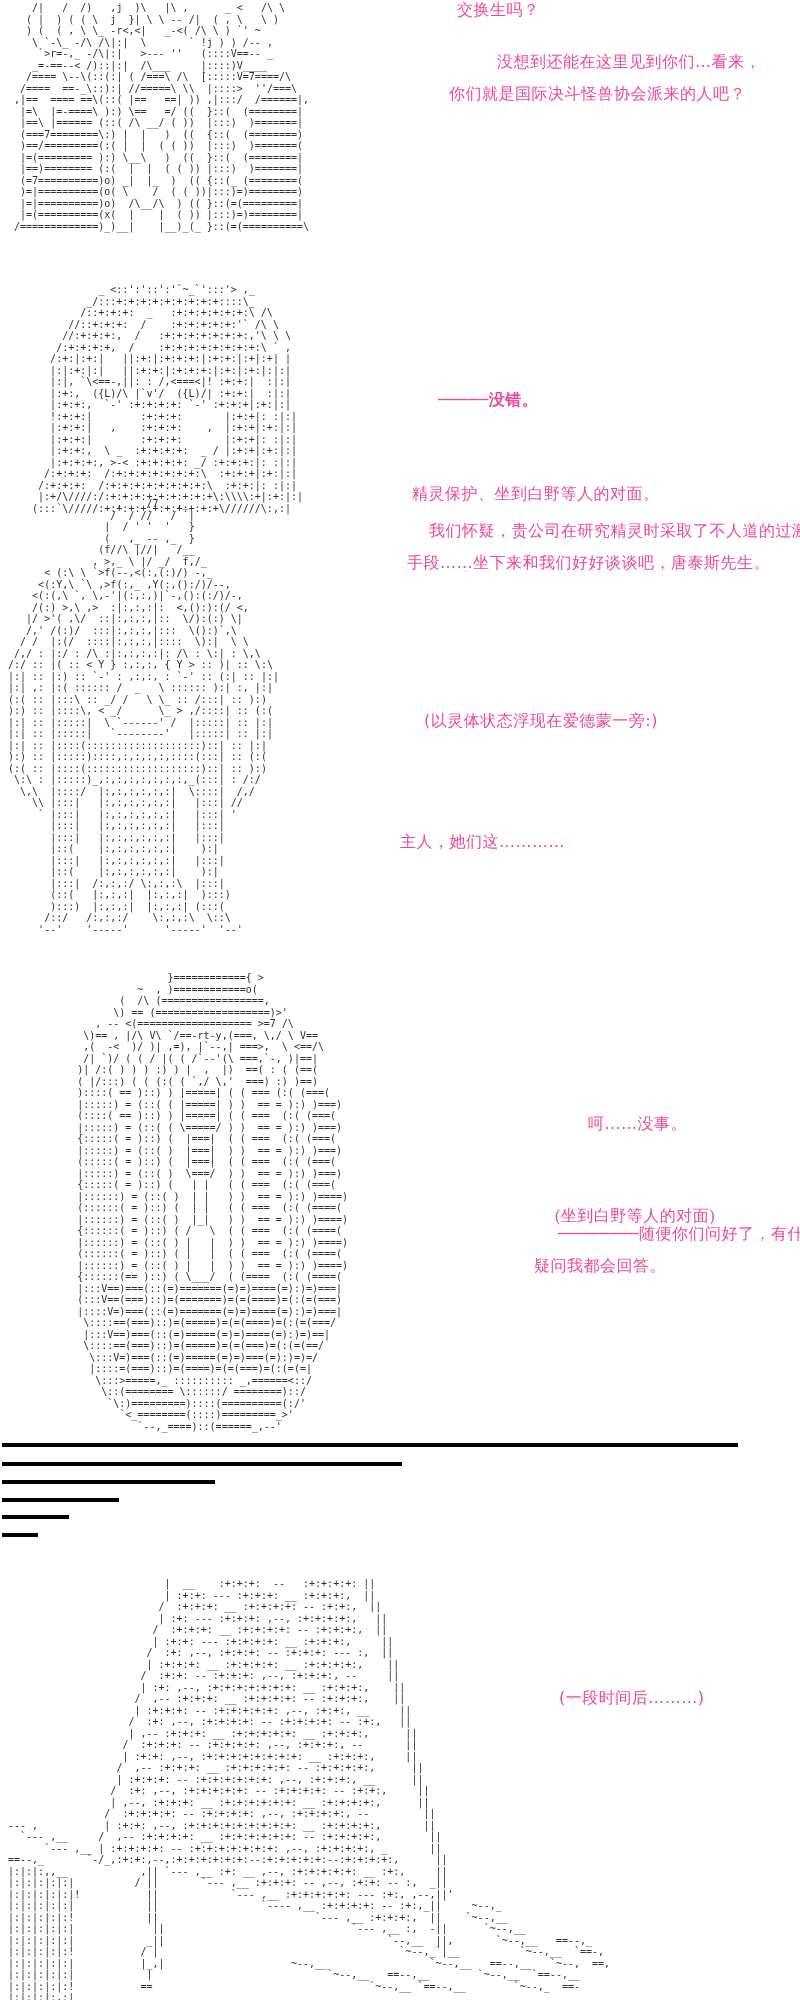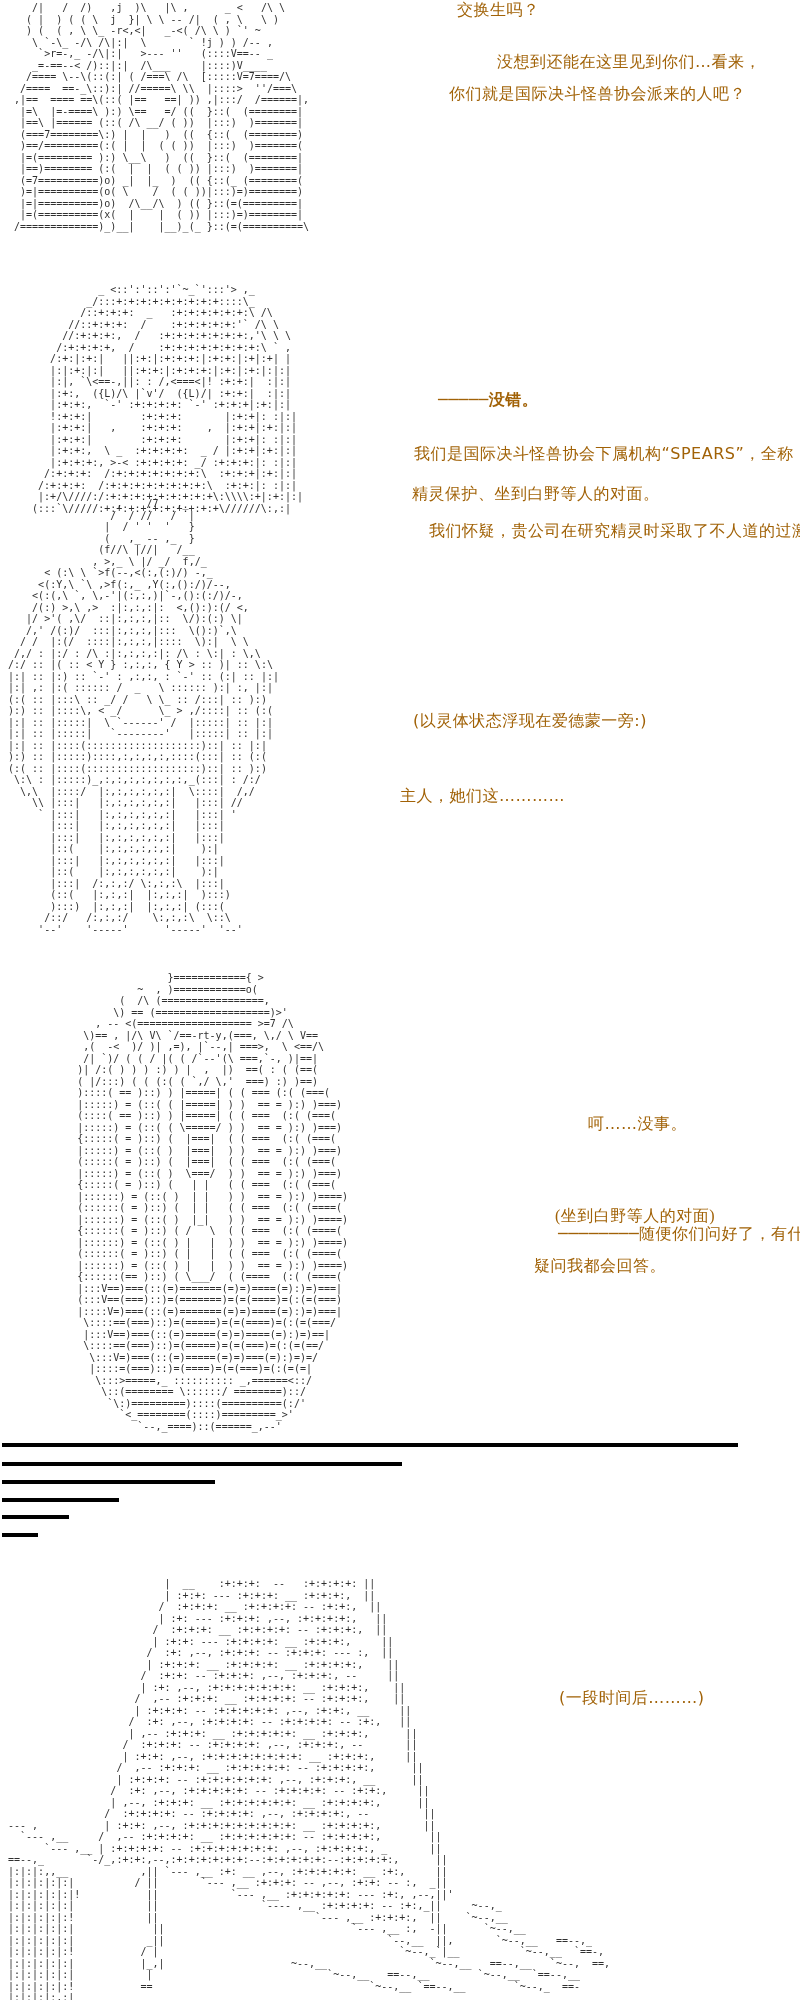--- a/index.html
+++ b/index.html
@@ -1,20 +1,20 @@
 <!DOCTYPE html>
 <html><head>
 <meta charset="utf-8">
 <style>
   html,body{margin:0;padding:0;background:#ffffff;}
   .page{position:relative;width:800px;height:2000px;background:#ffffff;overflow:hidden;
         font-family:"DejaVu Sans",sans-serif;}
   .aa{position:absolute;margin:0;font-family:"DejaVu Sans Mono",monospace;
       font-size:10px;line-height:11.5px;color:#2f2f2f;white-space:pre;letter-spacing:0;}
-  .say{position:absolute;font-size:16px;color:#a16207;white-space:nowrap;letter-spacing:0.5px;}
+  .say{position:absolute;font-size:16px;color:#ec4899;white-space:nowrap;letter-spacing:0.5px;}
   .rule{position:absolute;left:2px;height:4px;background:#000000;}
 </style>
 </head>
 <body>
 
 <div class="page">
 
   <pre class="aa" style="left:2px;top:2px;">     /|   /  /)   ,j  )\   |\ ,      _ &lt;   /\ \
     ( |  ) ( ( \  j  }| \ \ -- /|  ( , \   \ )
     ) (  ( , \ \_ -r&lt;,&lt;|   _-&lt;( /\ \ ) `' ~
@@ -53,23 +53,23 @@
       !:+:+:|        :+:+:+:       |:+:+|: :|:|
       |:+:+:|   ,    :+:+:+:    ,  |:+:+|:+:|:|
       |:+:+:|        :+:+:+:       |:+:+|: :|:|
       |:+:+:,  \ _  :+:+:+:+:  _ / |:+:+|:+:|:|
       |:+:+:+:, &gt;-&lt; :+:+:+:+: _/ :+:+:+:|: :|:|
      /:+:+:+:  /:+:+:+:+:+:+:+:\  :+:+:+|:+:|:|
     /:+:+:+:  /:+:+:+:+:+:+:+:+:\  :+:+:|: :|:|
     |:+/\////:/:+:+:+:+:+:+:+:+:+\:\\\\:+|:+:|:|
    (:::`\/////:+:+:+:+:+:+:+:+:+:+\//////\:,:|</pre>
   <div class="say" style="left:438px;top:390px;font-weight:bold;">─────没错。</div>
-  <div class="say" style="left:414px;top:444px;">我们是国际决斗怪兽协会下属机构“SPEARS”，全称</div>
   <div class="say" style="left:412px;top:484px;">精灵保护、坐到白野等人的对面。</div>
   <div class="say" style="left:429px;top:521px;">我们怀疑，贵公司在研究精灵时采取了不人道的过激</div>
+  <div class="say" style="left:407px;top:553px;">手段……坐下来和我们好好谈谈吧，唐泰斯先生。</div>
 
   <pre class="aa" style="left:2px;top:498px;">                   ,    /7   ,_
                   /  / //   /  |
                  |  / ' '  '   }
                  (   ,_ -- ,_  }
                 (f//\ |//|   /__
                , &gt;,_ \ |/ _/  f,/_
        &lt; (:\ \ `&gt;f(--,&lt;(:,(:)/) -,_
       &lt;(:Y,\ `\ ,&gt;f(:,_ ,Y(:,():/)/--,
      &lt;(:(,\ `, \,-'|(:,:,)|`-,():(:/)/-,
@@ -95,22 +95,22 @@
         |:::|   |:,:,:,:,:,:|   |:::|
         |:::|   |:,:,:,:,:,:|   |:::|
         |::(    |:,:,:,:,:,:|    ):|
         |:::|   |:,:,:,:,:,:|   |:::|
         |::(    |:,:,:,:,:,:|    ):|
         |:::|  /:,:,:/ \:,:,:\  |:::|
         (::(   |:,:,:|  |:,:,:|  ):::)
         ):::)  |:,:,:|  |:,:,:| (:::(
        /::/   /:,:,:/    \:,:,:\  \::\
       '--'    '-----'      '-----'  '--'</pre>
-  <div class="say" style="left:413px;top:711px;">(以灵体状态浮现在爱德蒙一旁:)</div>
-  <div class="say" style="left:400px;top:786px;">主人，她们这…………</div>
+  <div class="say" style="left:424px;top:711px;">(以灵体状态浮现在爱德蒙一旁:)</div>
+  <div class="say" style="left:400px;top:832px;">主人，她们这…………</div>
 
   <pre class="aa" style="left:35px;top:972px;">                      }============{ &gt;
                  ~  , )============o(
               (  /\ (=================,
              \) == (===================)&gt;'
           , -- &lt;(=================== &gt;=7 /\
         \)== , |/\ V\ `/==-rt-y,(===, \,/ \ V==
         ,(  -&lt;  )/ )| ,=), |`--,| ===&gt;,  \ &lt;==/\
         /| `)/ ( ( / |( ( /`--'(\ ===,`-, )|==|
        )| /:( ) ) ) :) ) |  ,  |)  ==( : ( (==(

